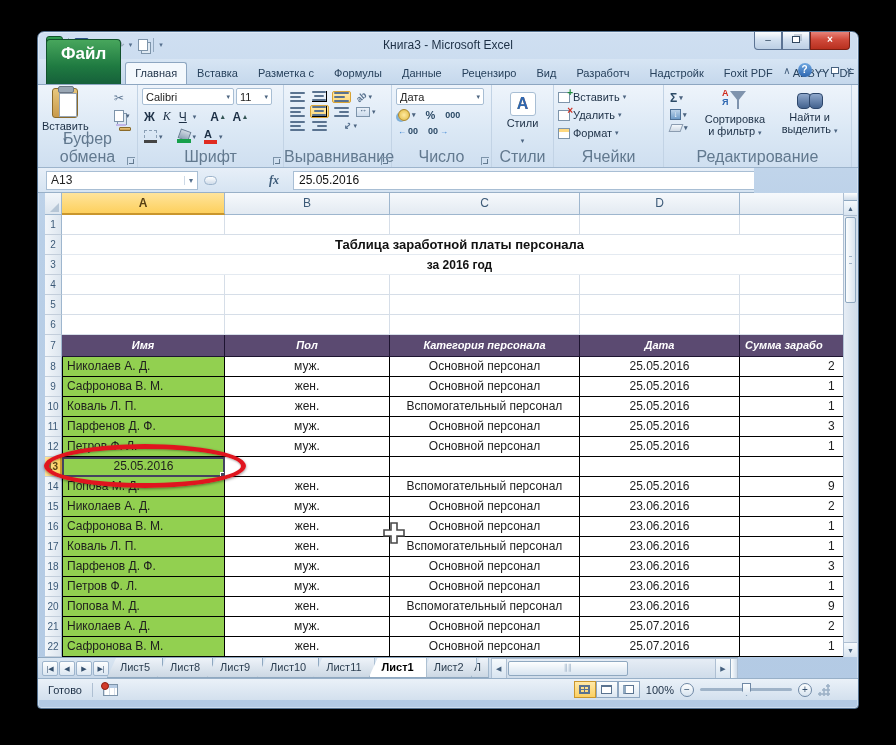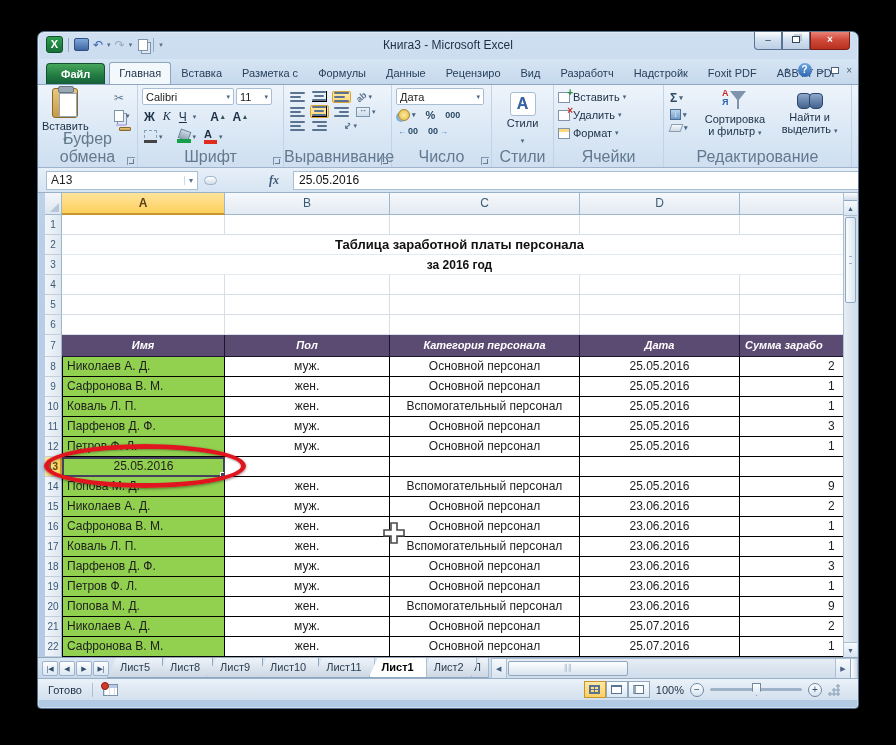--- a/index.html
+++ b/index.html
@@ -35,21 +35,21 @@
     color:#fff; font-weight:bold; border-color:#7c1e12; border-radius:0 0 4px 0; }
   .wb .rsq { display:inline-block; width:8px; height:7px; border:1px solid #30475f;
     box-shadow:2px -2px 0 -0px #30475f33; background:#fff; margin-top:4px; }
 
   
   .tabrow { position:absolute; left:0; top:27px; width:820px; height:25px;
     background:linear-gradient(#d7e5f4,#c5d8ec); }
   .tabs { position:absolute; left:8px; bottom:0; display:flex; align-items:flex-end; }
   .ftab { background:linear-gradient(#47a65c,#1f7a41 60%,#16603a);
     border:1px solid #12522d; border-bottom:none; border-radius:4px 4px 0 0;
-    color:#fff; font-size:11px; font-weight:bold; padding:4px 14px 4px; margin-right:4px; }
+    color:#fff; font-size:17px; font-weight:bold; padding:4px 14px 20px; margin-right:4px; }
   .rtab { font-size:11px; color:#27415c; padding:4px 9px 5px; border:1px solid transparent;
     border-bottom:none; white-space:nowrap;text-align:center; }
   .rtab.active { background:#f3f8fd; border-color:#8da6c1; border-radius:3px 3px 0 0;
     color:#1c2f45; }
   .tabctl { position:absolute; right:6px; top:4px; display:flex; gap:7px; align-items:center;
     font-size:10px; color:#46617f; }
   .tabctl .hlp { width:14px; height:14px; border-radius:50%; color:#fff; font-weight:bold;
     background:linear-gradient(#6fa7e0,#2e67b1); text-align:center; line-height:14px; }
   .tabctl .rsq { display:inline-block; width:8px; height:7px; border:1px solid #46617f; background:#fff; }
 
@@ -160,21 +160,21 @@
   .sorticon .az .a { color:#cf2b1d; display:block; } .sorticon .az .ya { color:#2e67b1; display:block; }
   .funnel { position:absolute; right:2px; top:2px; width:0; height:0;
     border-left:8px solid transparent; border-right:8px solid transparent; border-top:10px solid #7f93ad; }
   .funnel::after { content:""; position:absolute; left:-1px; top:-2px; width:2px; height:10px; background:#7f93ad; }
   .binoc { display:inline-block; position:relative; width:26px; height:20px; }
   .binoc::before, .binoc::after { content:""; position:absolute; top:4px; width:12px; height:14px;
     background:linear-gradient(#8fa8cc,#42628e); border:1px solid #2c466b; border-radius:4px 4px 5px 5px; }
   .binoc::before { left:0; } .binoc::after { right:0; }
 
   
-  .fbar { position:absolute; left:0; top:136px; width:820px; height:25px;
+  .fbar { position:absolute; left:0; top:136px; width:716px; height:25px;
     background:linear-gradient(#e7eff8,#d6e4f2); border-bottom:1px solid #98b0c8;
     display:flex; align-items:center; }
   .namebox { margin-left:8px; width:152px; height:19px; background:#fff;
     border:1px solid #a8bed4; display:flex; align-items:center; justify-content:space-between;
     font-size:12px; color:#222; padding:0 4px; }
   .nb-dd { font-size:8px; color:#56708e; border-left:1px solid #cdd9e6; padding-left:4px; }
   .dotbtn { width:13px; height:9px; margin-left:6px; border-radius:5px;
     background:linear-gradient(#fff,#cfdcea); border:1px solid #9db4cc; }
   .fx { margin-left:52px; font-size:12px; font-style:italic; color:#3c5a78;
     font-family:"Liberation Serif",serif; font-weight:bold; }
@@ -224,21 +224,21 @@
     background:linear-gradient(#f6fafd,#d8e4f0); border-bottom:1px solid #aebfd2; }
   .vs-thumb { margin:1px; height:86px; background:linear-gradient(90deg,#fdfefe,#d8e4f0);
     border:1px solid #8fa8c0; border-radius:2px; position:relative; }
   .vs-thumb::after { content:""; position:absolute; left:3px; right:3px; top:38px; height:6px;
     border-top:1px solid #9fb3c8; border-bottom:1px solid #9fb3c8; }
   .vs-down { position:absolute; bottom:0; left:0; right:0; height:15px; text-align:center;
     font-size:7px; color:#46617f; line-height:15px; background:linear-gradient(#f6fafd,#d8e4f0);
     border-top:1px solid #aebfd2; }
 
   
-  .tabstrip { position:absolute; left:0; top:625px; width:820px; height:21px;
+  .tabstrip { position:absolute; left:0; top:625px; width:700px; height:21px;
     background:linear-gradient(#dae6f2,#c7d7e9); border-top:1px solid #8fa8c0;
     display:flex; align-items:stretch; }
   .nav { display:flex; align-items:center; gap:1px; padding:0 4px; }
   .nbtn { width:16px; height:15px; background:linear-gradient(#fdfefe,#dce7f2);
     border:1px solid #9db4cc; border-radius:2px; font-size:7px; color:#35506e;
     text-align:center; line-height:14px; }
   .sheettab { position:relative; padding:3px 12px 0; font-size:11px; color:#2c3e50;
     background:linear-gradient(#eef3f9,#ccd8e4); border:1px solid #8fa8c0; border-top:none;
     clip-path:polygon(9px 0, 100% 0, 100% 100%, 0 100%); margin-left:-6px; }
   .sheettab.active { background:#fff; font-weight:bold; color:#000; z-index:2; }
@@ -261,21 +261,21 @@
     background:linear-gradient(#eaf1f8,#d3e0ee); border-top:1px solid #98b0c8;
     display:flex; align-items:center; font-size:11px; color:#1c2f45; }
   .st-ready { margin-left:10px; }
   .st-sep { width:1px; height:14px; background:#aebfd2; margin:0 10px; }
   .macroicon { width:15px; height:12px; background:#fff; border:1px solid #7d94aa; position:relative;
     background-image:linear-gradient(#b7cce4 3px, transparent 3px),
       linear-gradient(90deg,#d6dee8 1px, transparent 1px);
     background-size:100% 100%, 5px 100%; }
   .macroicon::after { content:""; position:absolute; left:-3px; top:-3px; width:6px; height:6px;
     border-radius:50%; background:#d23b2a; border:1px solid #8e1d11; }
-  .st-right { margin-left:auto; display:flex; align-items:center; gap:6px; padding-right:18px; }
+  .st-right { margin-left:auto; display:flex; align-items:center; gap:6px; padding-right:28px; }
   .viewbtns { display:flex; }
   .vbtn { width:22px; height:17px; border:1px solid #8ea6c0; background:linear-gradient(#fdfefe,#dce7f2);
     display:flex; align-items:center; justify-content:center; }
   .vbtn.on { background:linear-gradient(#ffe9a8,#fcd062); border-color:#c9962d; }
   .vic1 { width:11px; height:9px; background-image:linear-gradient(#5a7390 1px,transparent 1px),linear-gradient(90deg,#5a7390 1px,transparent 1px);
     background-size:4px 3px; border:1px solid #5a7390; }
   .vic2 { width:11px; height:9px; border:1px solid #5a7390; background:#fff; box-shadow:0 2px 0 -1px #5a7390 inset; }
   .vic3 { width:11px; height:9px; border:1px solid #5a7390; background:#fff; border-left:3px solid #8fa8c0; }
   .zoomlbl { font-size:11px; }
   .zbtn { width:14px; height:14px; border-radius:50%; border:1px solid #6f88a5;

